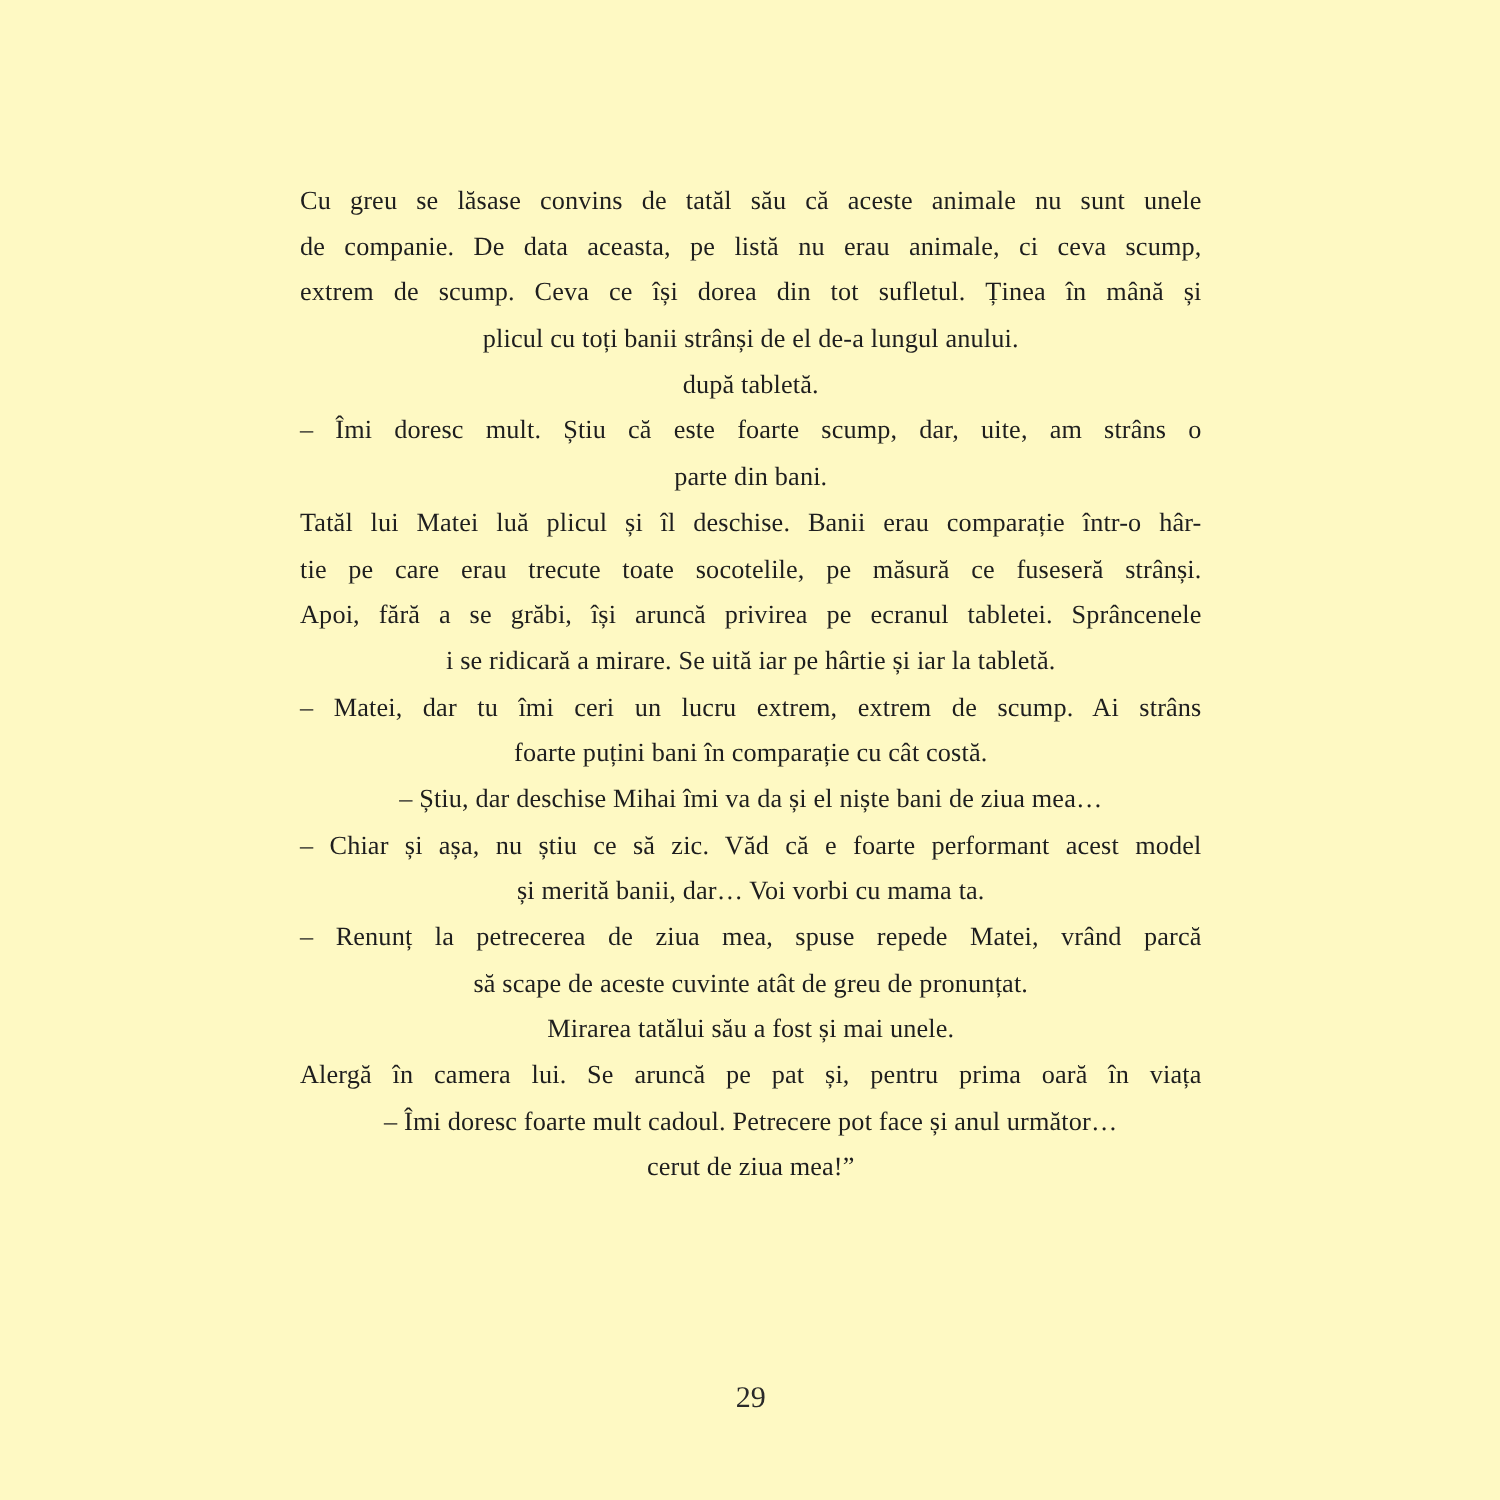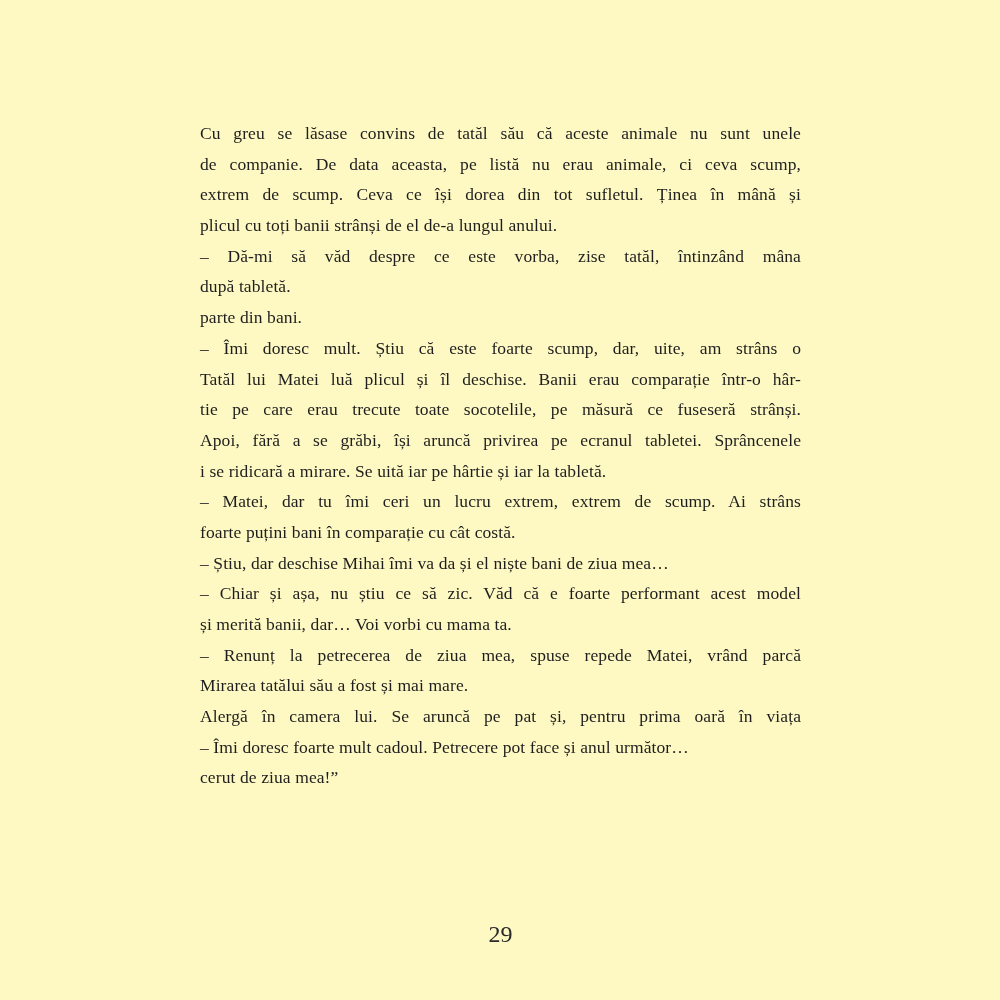--- a/index.html
+++ b/index.html
@@ -23,59 +23,59 @@
     top: 118px;
     left: 200px;
     width: 601px;
     color: #1e1e1e;
   }
   .line {
     font-size: 17.5px;
     line-height: 30.7px;
     height: 30.7px;
     white-space: normal;
-    text-align: left;
+    text-align: center;
     letter-spacing: 0.1px;
   }
   .j {
     text-align: justify;
     text-align-last: justify;
   }
   .page-number {
     position: absolute;
     top: 921px;
     left: 200px;
     width: 601px;
     text-align: center;
-    font-size: 24px;
+    font-size: 20px;
     color: #2a2a2a;
   }
 </style>
 </head>
 <body>
 
 <div class="book-page">
   <div class="page-text">
     <div class="line j">Cu greu se lăsase convins de tatăl său că aceste animale nu sunt unele</div>
     <div class="line j">de companie. De data aceasta, pe listă nu erau animale, ci ceva scump,</div>
     <div class="line j">extrem de scump. Ceva ce își dorea din tot sufletul. Ținea în mână și</div>
     <div class="line">plicul cu toți banii strânși de el de-a lungul anului.</div>
-    <div class="line j">– Dă-mi să văd despre ce este vorba, zise tatăl, întinzând mâna</div>
     <div class="line">după tabletă.</div>
+    <div class="line j">– Îmi doresc mult. Știu că este foarte scump, dar, uite, am strâns o</div>
     <div class="line">parte din bani.</div>
-    <div class="line j">– Îmi doresc mult. Știu că este foarte scump, dar, uite, am strâns o</div>
     <div class="line j">Tatăl lui Matei luă plicul și îl deschise. Banii erau comparație într-o hâr-</div>
     <div class="line j">tie pe care erau trecute toate socotelile, pe măsură ce fuseseră strânși.</div>
     <div class="line j">Apoi, fără a se grăbi, își aruncă privirea pe ecranul tabletei. Sprâncenele</div>
     <div class="line">i se ridicară a mirare. Se uită iar pe hârtie și iar la tabletă.</div>
     <div class="line j">– Matei, dar tu îmi ceri un lucru extrem, extrem de scump. Ai strâns</div>
     <div class="line">foarte puțini bani în comparație cu cât costă.</div>
     <div class="line">– Știu, dar deschise Mihai îmi va da și el niște bani de ziua mea…</div>
     <div class="line j">– Chiar și așa, nu știu ce să zic. Văd că e foarte performant acest model</div>
     <div class="line">și merită banii, dar… Voi vorbi cu mama ta.</div>
     <div class="line j">– Renunț la petrecerea de ziua mea, spuse repede Matei, vrând parcă</div>
-    <div class="line">Mirarea tatălui său a fost și mai mare.</div>
+    <div class="line">să scape de aceste cuvinte atât de greu de pronunțat.</div>
+    <div class="line">Mirarea tatălui său a fost și mai unele.</div>
     <div class="line j">Alergă în camera lui. Se aruncă pe pat și, pentru prima oară în viața</div>
     <div class="line">– Îmi doresc foarte mult cadoul. Petrecere pot face și anul următor…</div>
     <div class="line">cerut de ziua mea!”</div>
   </div>
   <div class="page-number">29</div>
 </div>
 
 </body></html>

